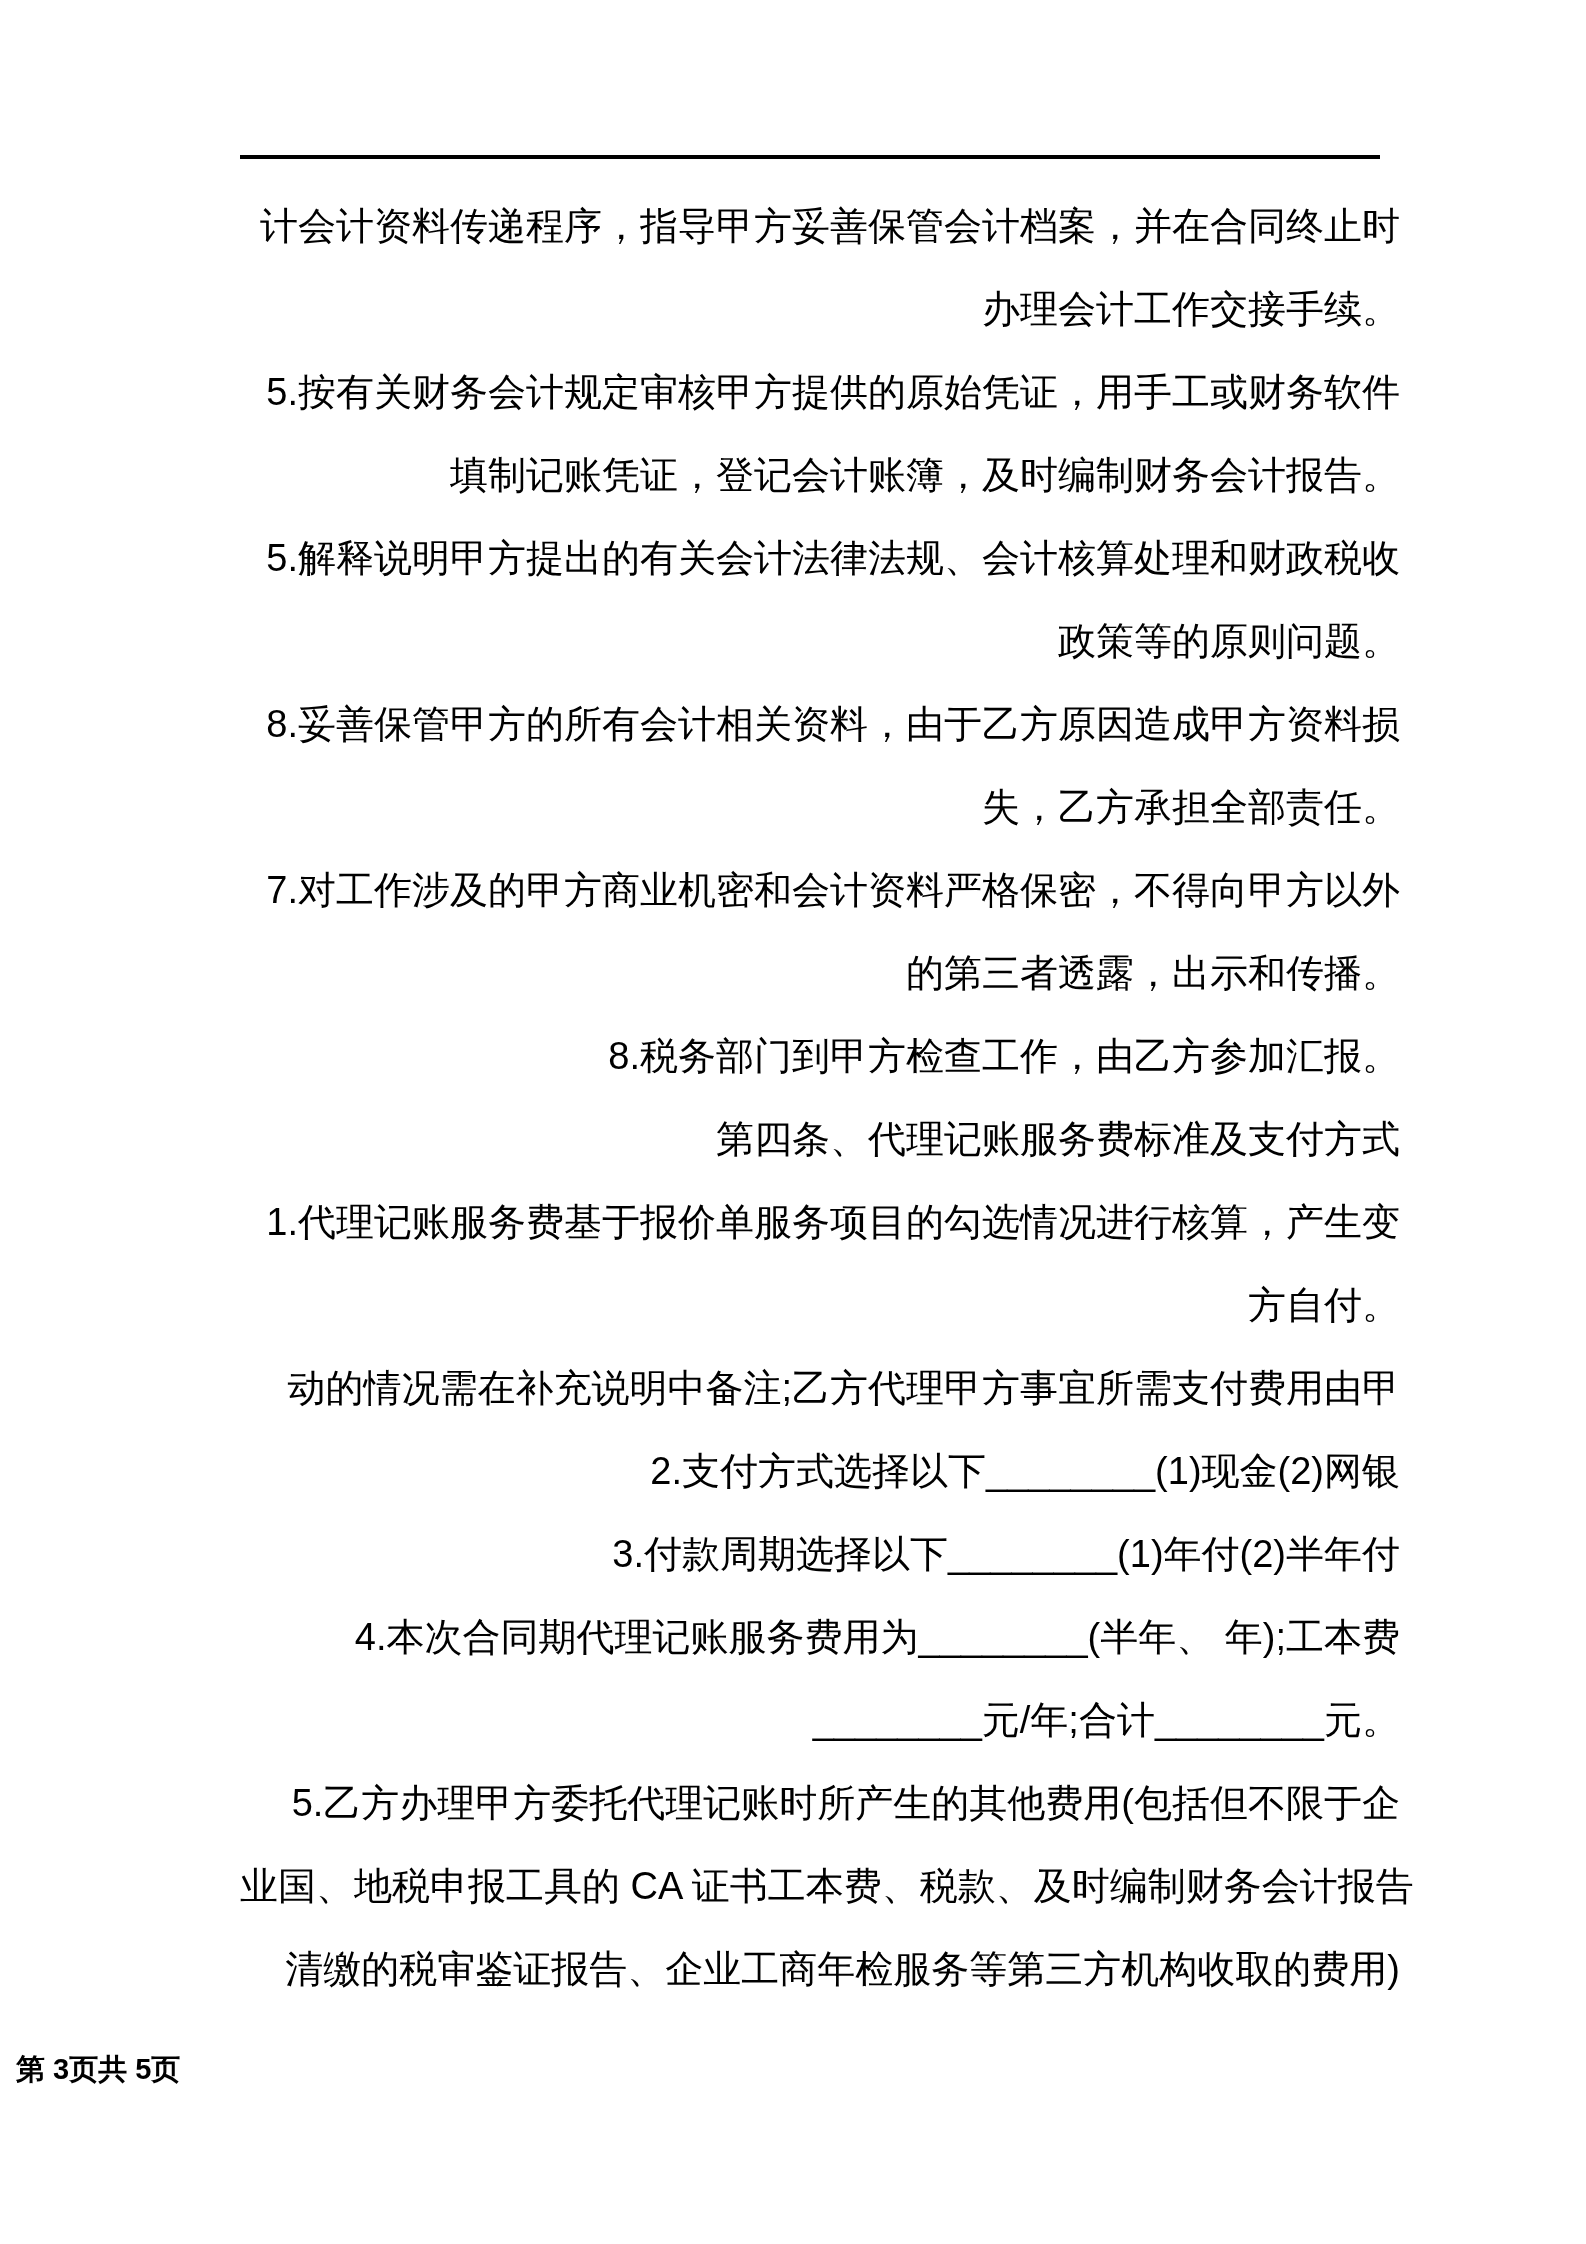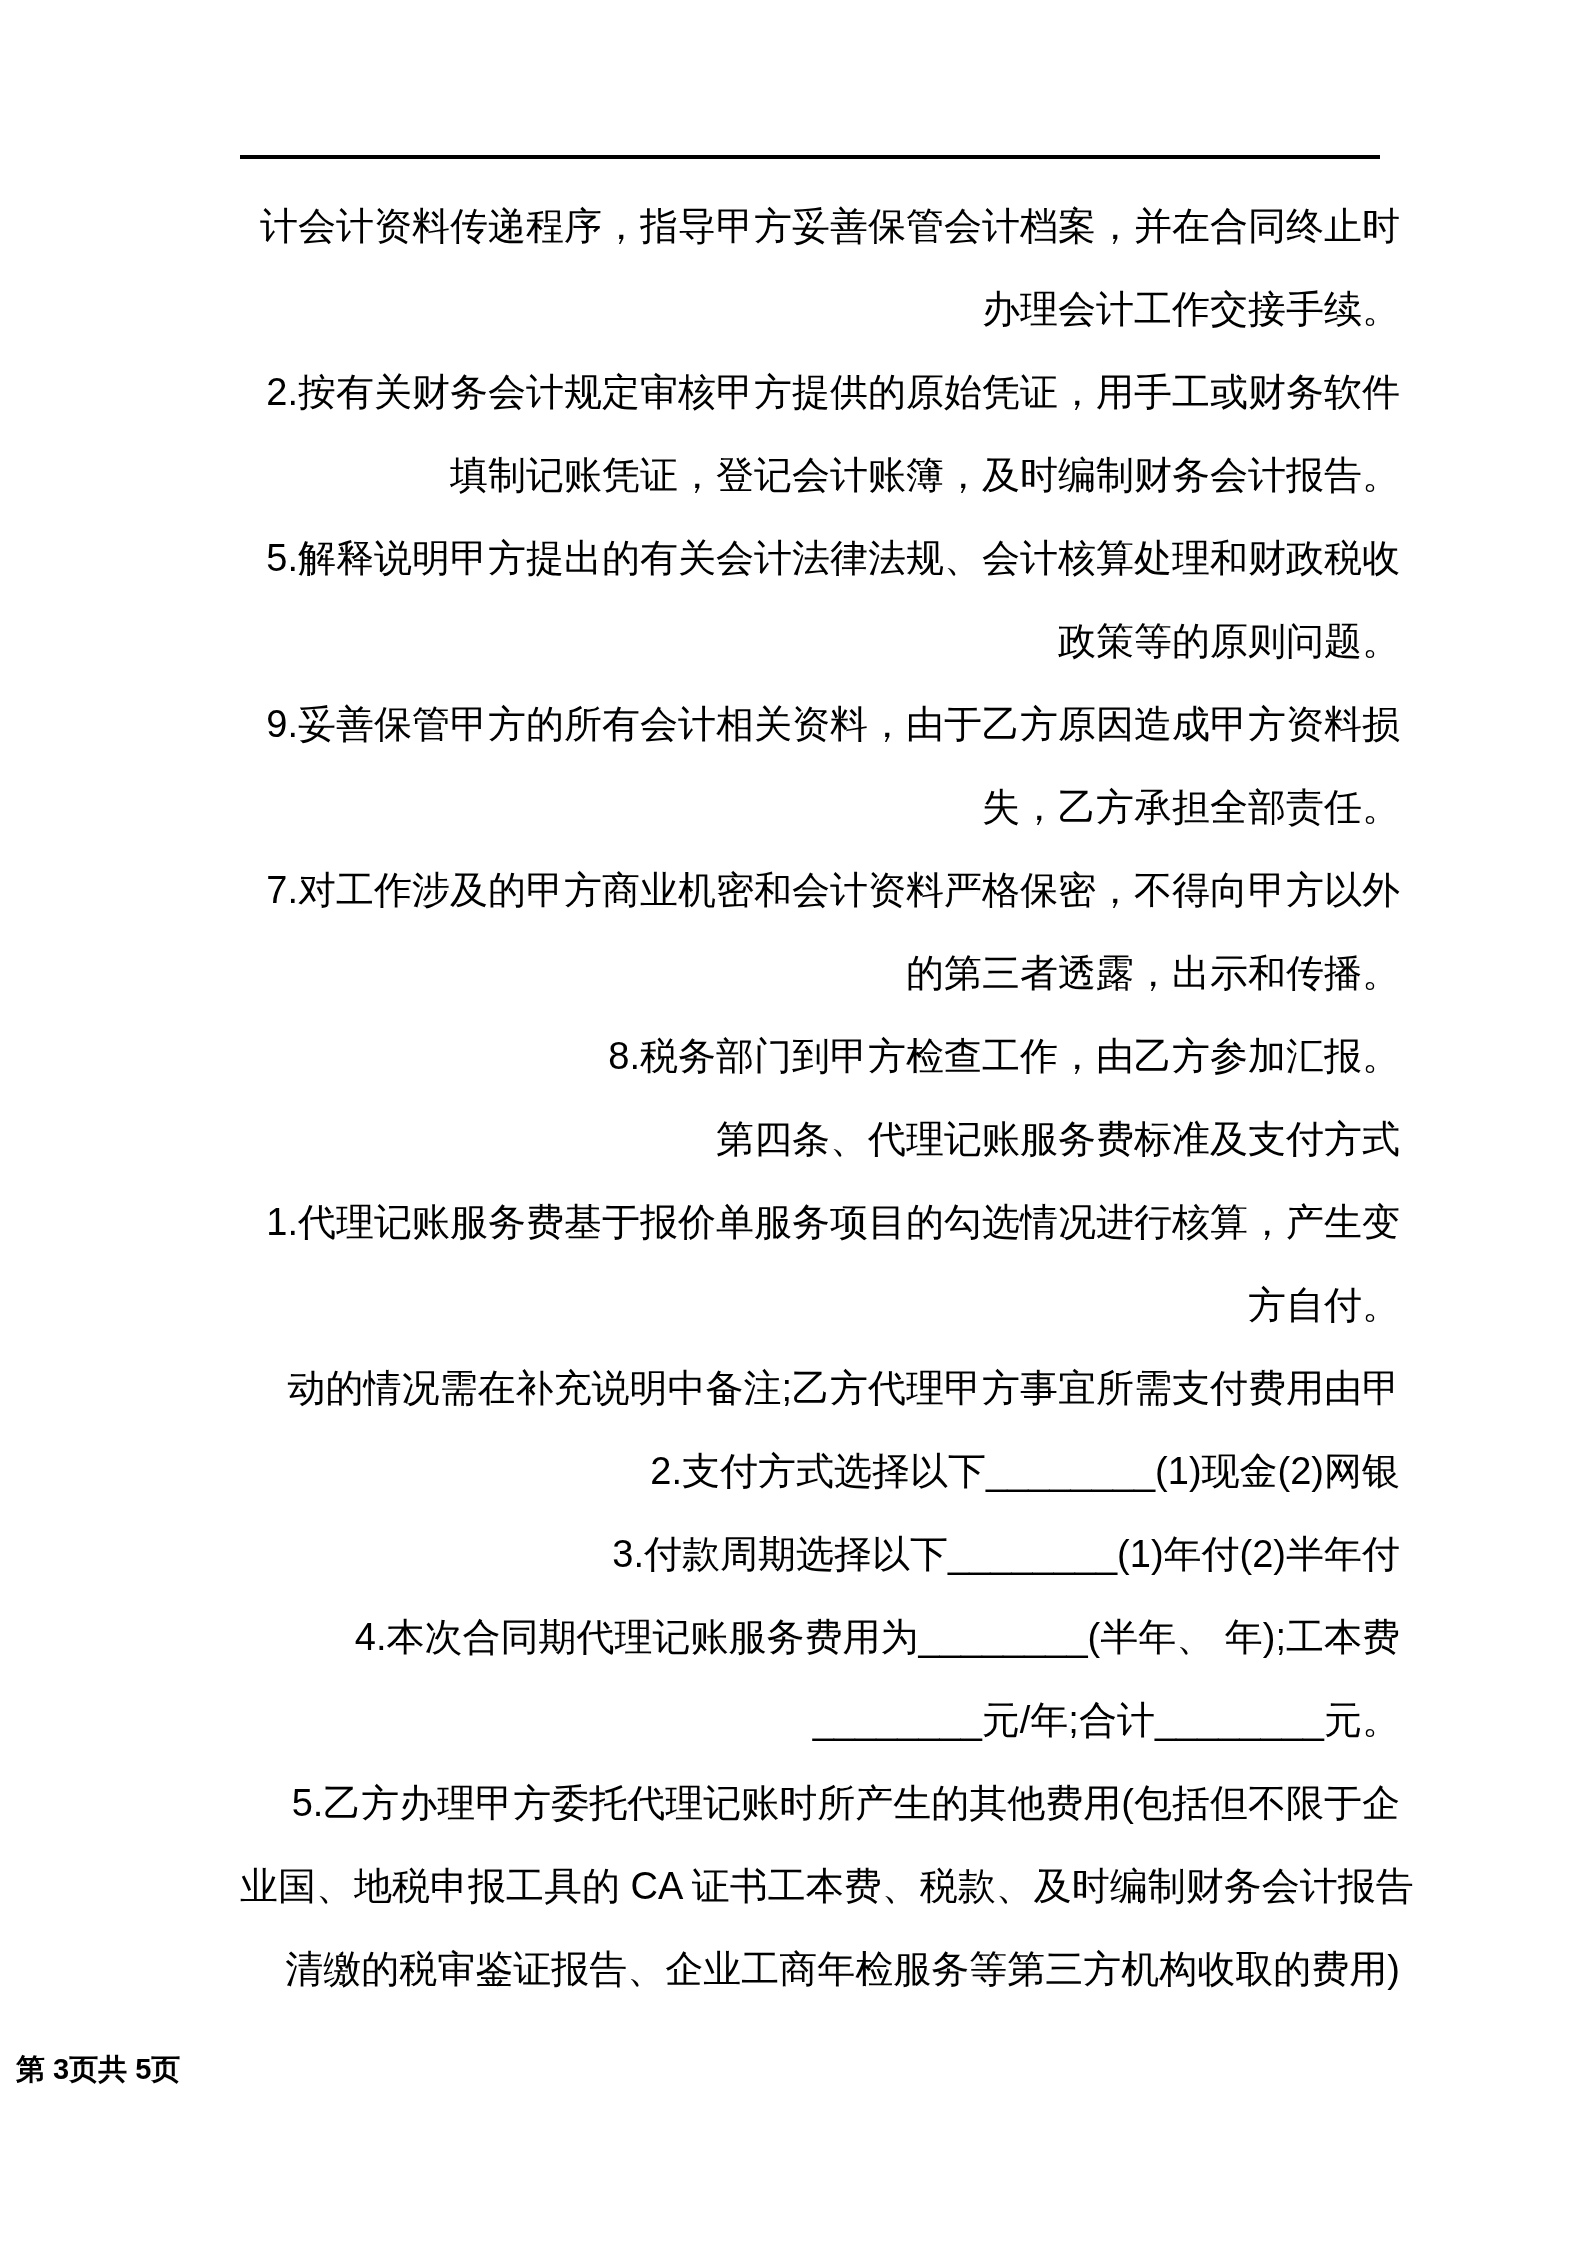--- a/index.html
+++ b/index.html
@@ -56,25 +56,25 @@
 </head>
 <body>
 
 <div class="page">
 
   <div class="header-rule"></div>
 
   <div class="body-text">
     <div class="line">计会计资料传递程序，指导甲方妥善保管会计档案，并在合同终止时</div>
     <div class="line">办理会计工作交接手续。</div>
-    <div class="line">2.按有关财务会计规定审核甲方提供的原始凭证，用手工或财务软件</div>
+    <div class="line">5.按有关财务会计规定审核甲方提供的原始凭证，用手工或财务软件</div>
     <div class="line">填制记账凭证，登记会计账簿，及时编制财务会计报告。</div>
     <div class="line">5.解释说明甲方提出的有关会计法律法规、会计核算处理和财政税收</div>
     <div class="line">政策等的原则问题。</div>
-    <div class="line">9.妥善保管甲方的所有会计相关资料，由于乙方原因造成甲方资料损</div>
+    <div class="line">8.妥善保管甲方的所有会计相关资料，由于乙方原因造成甲方资料损</div>
     <div class="line">失，乙方承担全部责任。</div>
     <div class="line">7.对工作涉及的甲方商业机密和会计资料严格保密，不得向甲方以外</div>
     <div class="line">的第三者透露，出示和传播。</div>
     <div class="line">8.税务部门到甲方检查工作，由乙方参加汇报。</div>
     <div class="line heading">第四条、代理记账服务费标准及支付方式</div>
     <div class="line">1.代理记账服务费基于报价单服务项目的勾选情况进行核算，产生变</div>
     <div class="line">方自付。</div>
     <div class="line">动的情况需在补充说明中备注;乙方代理甲方事宜所需支付费用由甲</div>
     <div class="line">2.支付方式选择以下________(1)现金(2)网银</div>
     <div class="line">3.付款周期选择以下________(1)年付(2)半年付</div>

